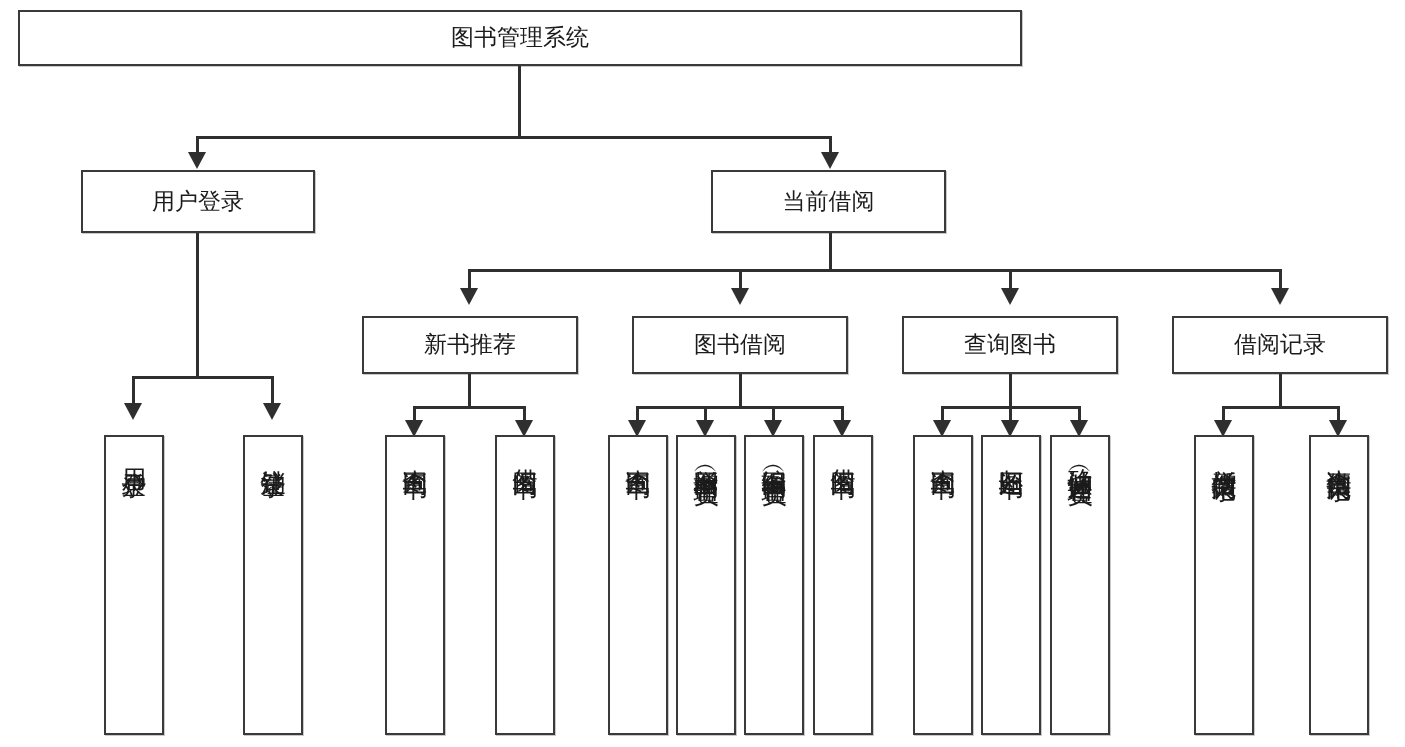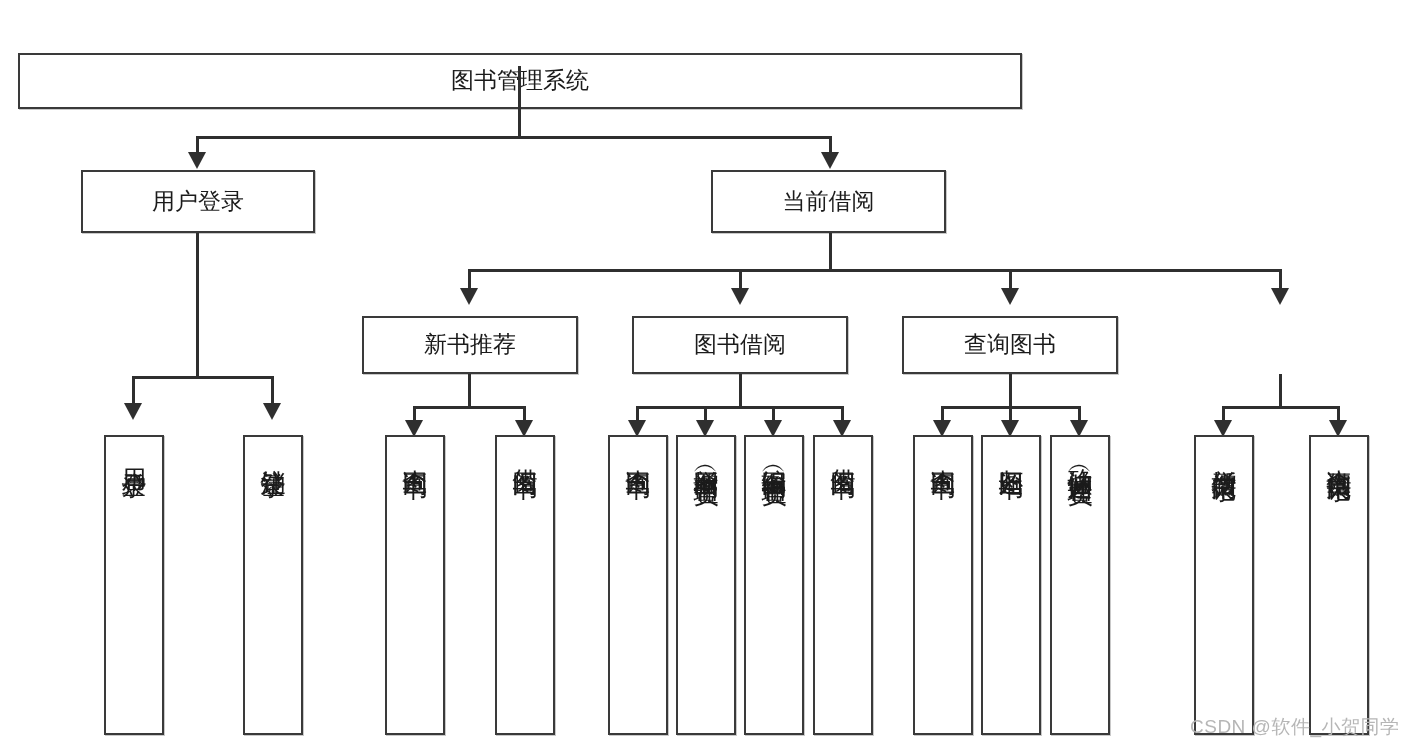--- a/index.html
+++ b/index.html
@@ -81,21 +81,21 @@
     font-size: 19px;
     white-space: nowrap;
     letter-spacing: 0.5px;
   }
 </style>
 </head>
 <body>
 
 <div id="canvas">
 
-  <div class="node root horizontal" style="left:18px; top:10px; width:1004px; height:56px;margin-top:43px;">
+  <div class="node root horizontal" style="left:18px; top:10px; width:1004px; height:56px;">
     <span class="label">图书管理系统</span>
   </div>
 
   <div class="vline" style="left:518px; top:66px; height:72px;"></div>
 
   <div class="hline" style="left:196px; top:136px; width:636px;"></div>
 
   <div class="vline" style="left:196px; top:136px; height:18px;"></div>
   <div class="arrow" style="left:188px; top:152px;"></div>
   <div class="vline" style="left:829px; top:136px; height:18px;"></div>
@@ -128,20 +128,23 @@
 
   <div class="node horizontal" style="left:632px; top:316px; width:216px; height:58px;">
     <span class="label">图书借阅</span>
   </div>
   <div class="node horizontal" style="left:362px; top:316px; width:216px; height:58px;">
     <span class="label">新书推荐</span>
   </div>
   <div class="node horizontal" style="left:902px; top:316px; width:216px; height:58px;">
     <span class="label">查询图书</span>
   </div>
+  <div class="node horizontal" style="left:1172px; top:316px; width:216px; height:58px;">
+    <span class="label">借阅记录</span>
+  </div>
 
   <div class="vline" style="left:468px; top:374px; height:34px;"></div>
   <div class="hline" style="left:413px; top:406px; width:113px;"></div>
   <div class="vline" style="left:413px; top:406px; height:16px;"></div>
   <div class="arrow" style="left:405px; top:420px;"></div>
   <div class="vline" style="left:523px; top:406px; height:16px;"></div>
   <div class="arrow" style="left:515px; top:420px;"></div>
 
   <div class="vline" style="left:739px; top:374px; height:34px;"></div>
   <div class="hline" style="left:636px; top:406px; width:208px;"></div>
@@ -207,15 +210,14 @@
     <span class="label">确认归还（管理员）</span>
   </div>
 
   <div class="node vertical" style="left:1194px; top:435px; width:60px; height:300px;">
     <span class="label">新增借阅记录</span>
   </div>
   <div class="node vertical" style="left:1309px; top:435px; width:60px; height:300px;">
     <span class="label">查询借阅记录</span>
   </div>
 
-  <div id="watermark" style="left:1190px; top:714px;">CSDN @软件_小贺同学</div>
 
 </div>
 
 </body></html>

